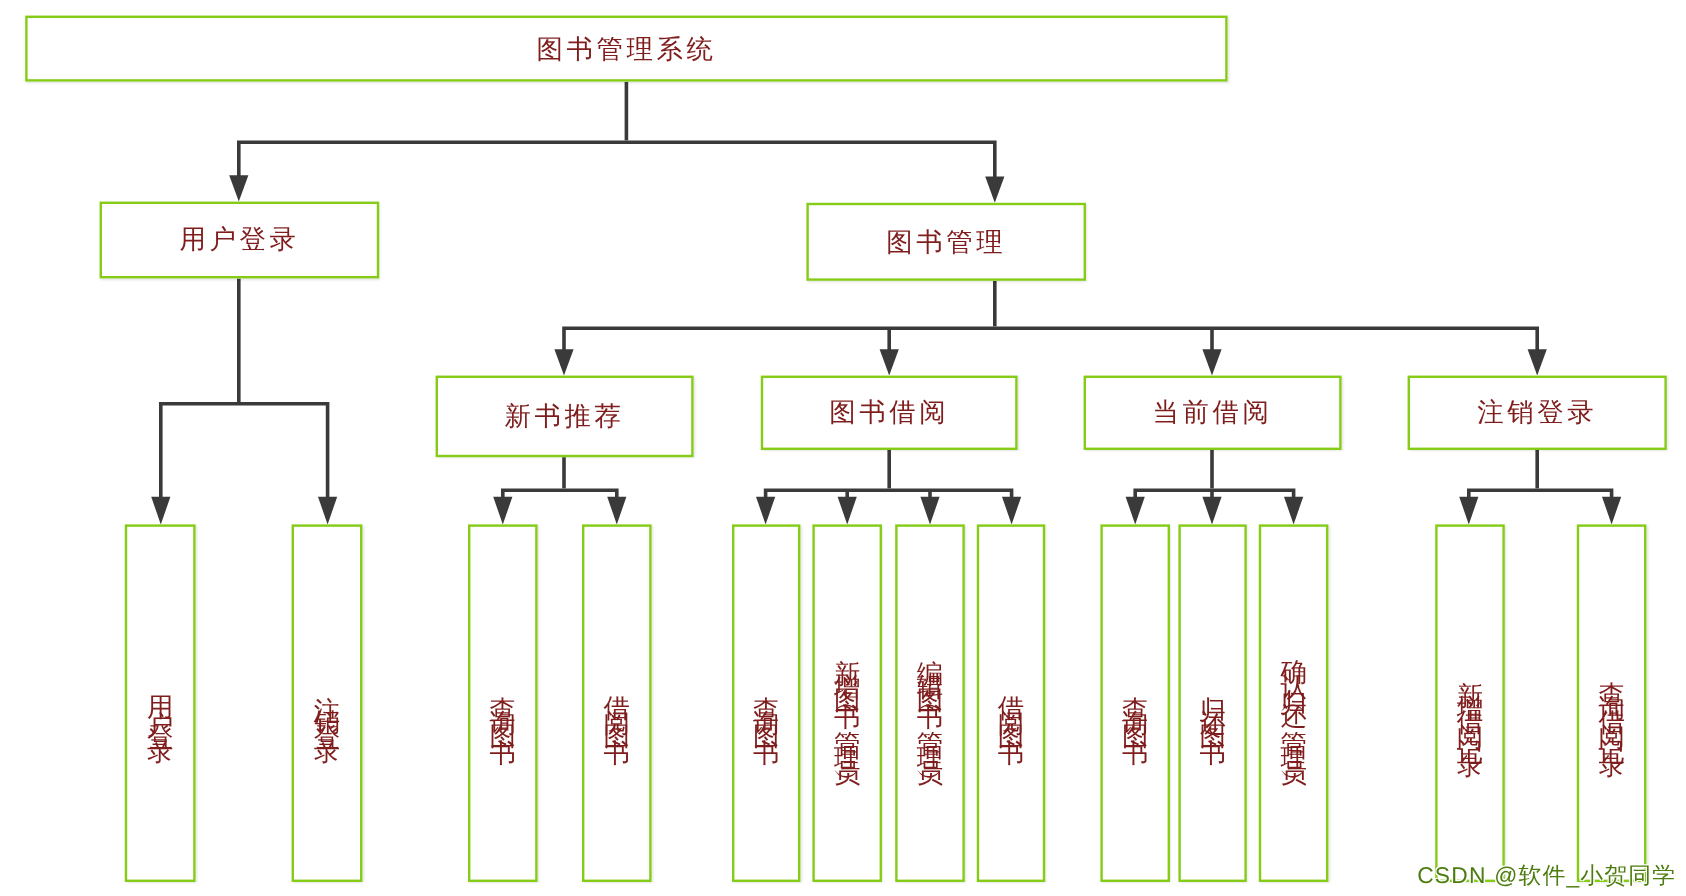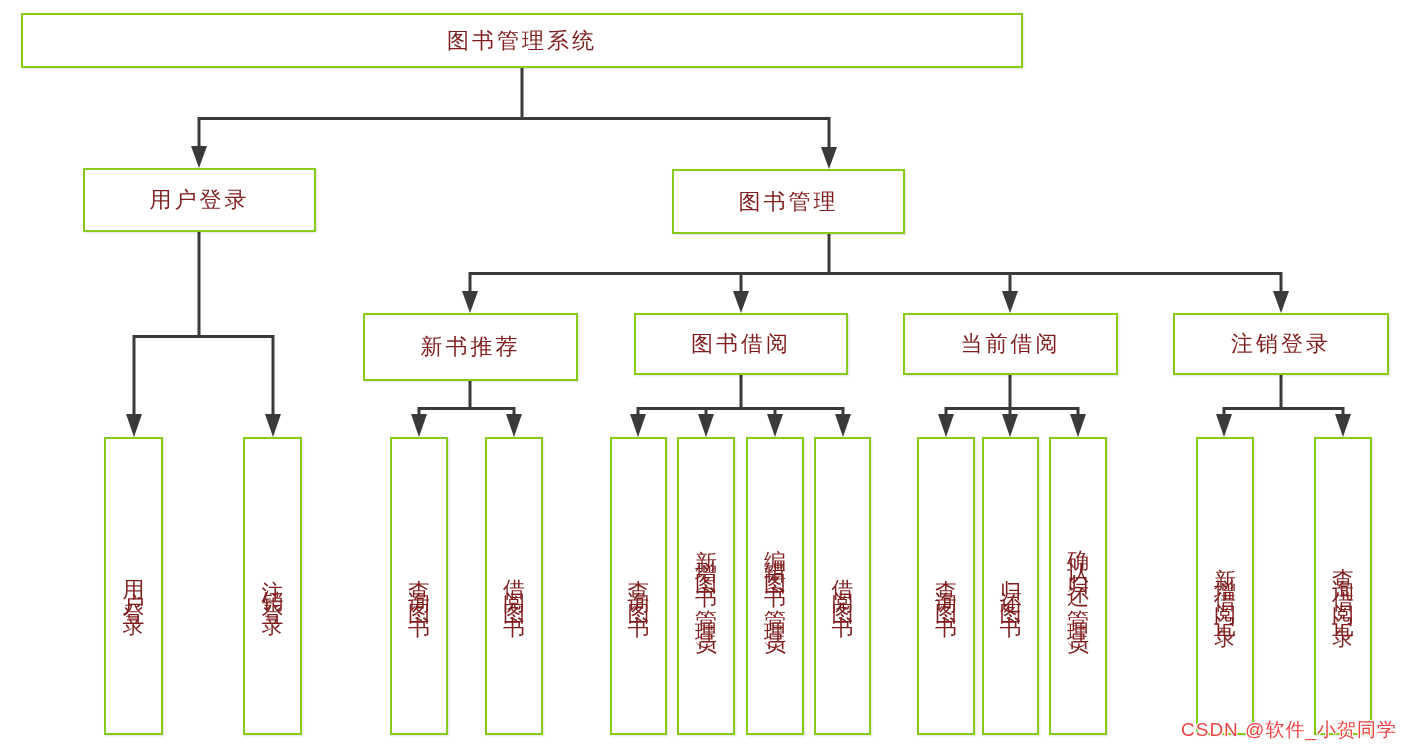--- a/index.html
+++ b/index.html
@@ -139,15 +139,15 @@
   <div class="node vnode" style="left:746px; top:437px; width:58px; height:298px;">编辑图书（管理员）</div>
   <div class="node vnode" style="left:814px; top:437px; width:57px; height:298px;">借阅图书</div>
 
   <div class="node vnode" style="left:917px; top:437px; width:58px; height:298px;">查询图书</div>
   <div class="node vnode" style="left:982px; top:437px; width:57px; height:298px;">归还图书</div>
   <div class="node vnode" style="left:1049px; top:437px; width:58px; height:298px;">确认归还（管理员）</div>
 
   <div class="node vnode" style="left:1196px; top:437px; width:58px; height:298px;">新增借阅记录</div>
   <div class="node vnode" style="left:1314px; top:437px; width:58px; height:298px;">查询借阅记录</div>
 
-  <div class="watermark" style="left: 1181px; top: 717px; color: #ef4444;">CSDN @软件_小贺同学</div>
+  <div class="watermark" style="left: 1181px; top: 717px; color: #4d7c0f;">CSDN @软件_小贺同学</div>
 
 </div>
 
 </body></html>

